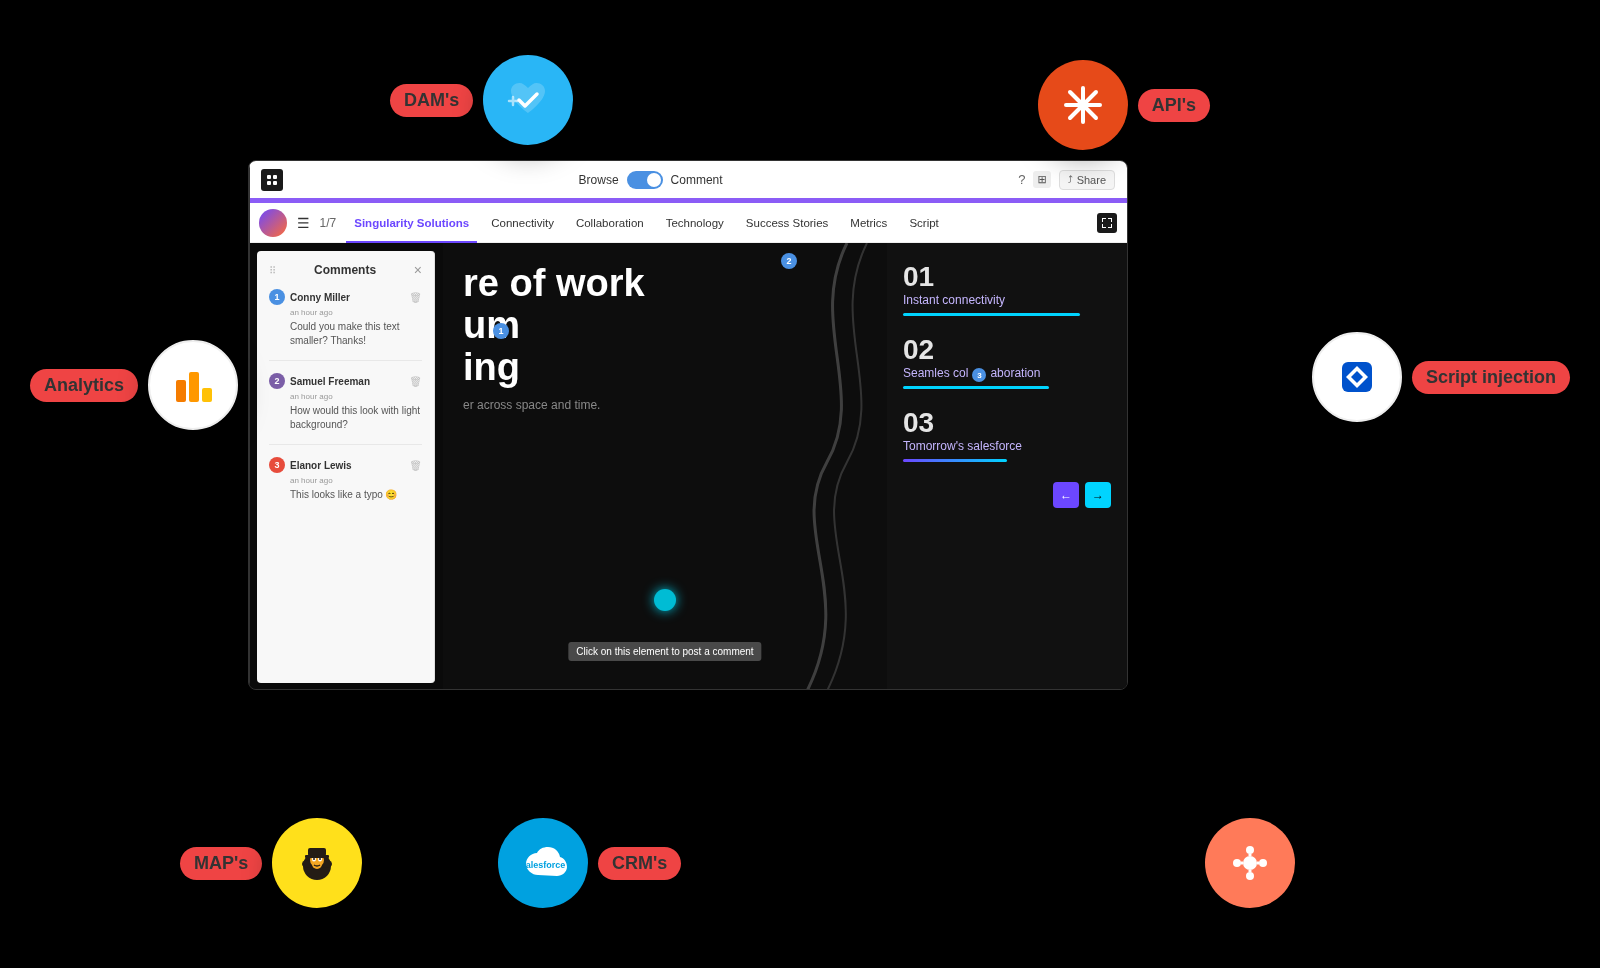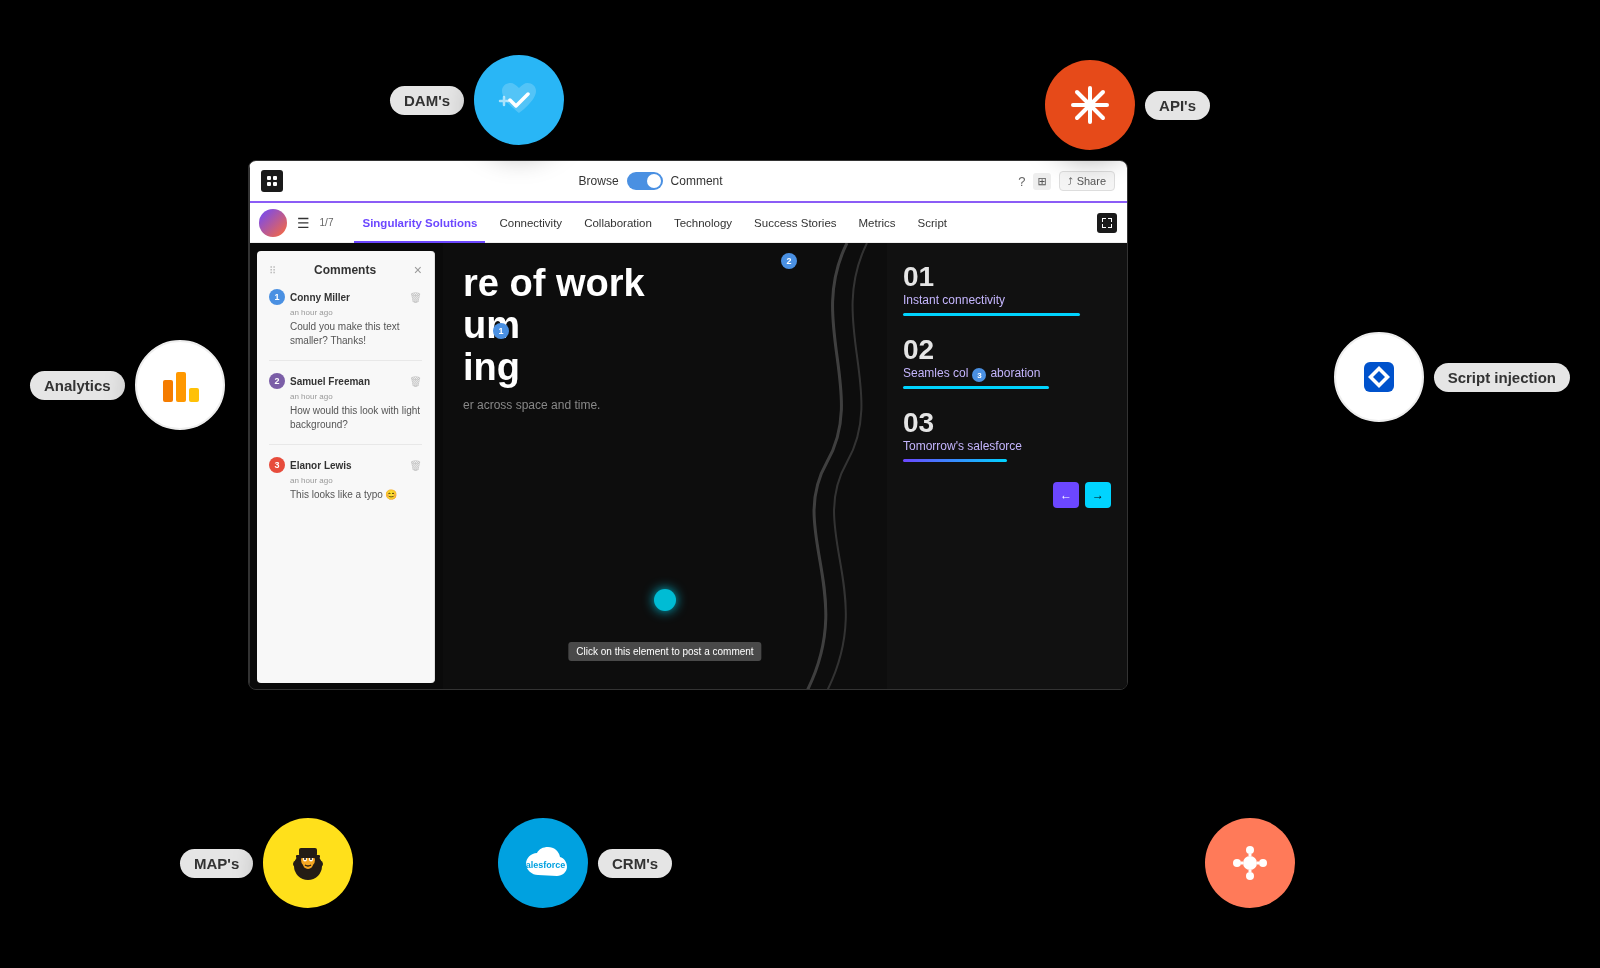--- a/index.html
+++ b/index.html
@@ -34,21 +34,21 @@
       border: 1px solid #333;
     }
 
     .browser-toolbar {
       height: 42px;
       background: #fff;
       display: flex;
       align-items: center;
       padding: 0 12px;
       gap: 8px;
-      border-bottom: 2px solid #8b5cf6;
+      border-bottom: 5px solid #8b5cf6;
     }
 
     .browser-logo {
       width: 22px;
       height: 22px;
       background: #1a1a1a;
       border-radius: 3px;
       display: flex;
       align-items: center;
       justify-content: center;
@@ -129,23 +129,23 @@
     }
 
     .hamburger {
       font-size: 14px;
       color: #333;
       cursor: pointer;
       padding: 2px 4px;
     }
 
     .nav-counter {
-      font-size: 10px;
+      font-size: 12px;
       color: #666;
-      margin-right: 15px;
+      margin-right: 4px;
     }
 
     .nav-item {
       padding: 0 8px;
       height: 40px;
       display: flex;
       align-items: center;
       cursor: pointer;
       font-size: 11.5px;
       color: #333;
@@ -374,24 +374,24 @@
 
     .icon-circle {
       border-radius: 50%;
       display: flex;
       align-items: center;
       justify-content: center;
       box-shadow: 0 8px 30px rgba(0,0,0,0.4);
     }
 
     .icon-label {
-      background: #e5e5e5;
+      background: #ef4444;
       border-radius: 20px;
       padding: 6px 14px;
-      font-size: 15px;
+      font-size: 18px;
       font-weight: 600;
       color: #333;
       box-shadow: 0 4px 15px rgba(0,0,0,0.2);
     }
 
     
     .icon-dams {
       top: 55px;
       left: 390px;
     }

